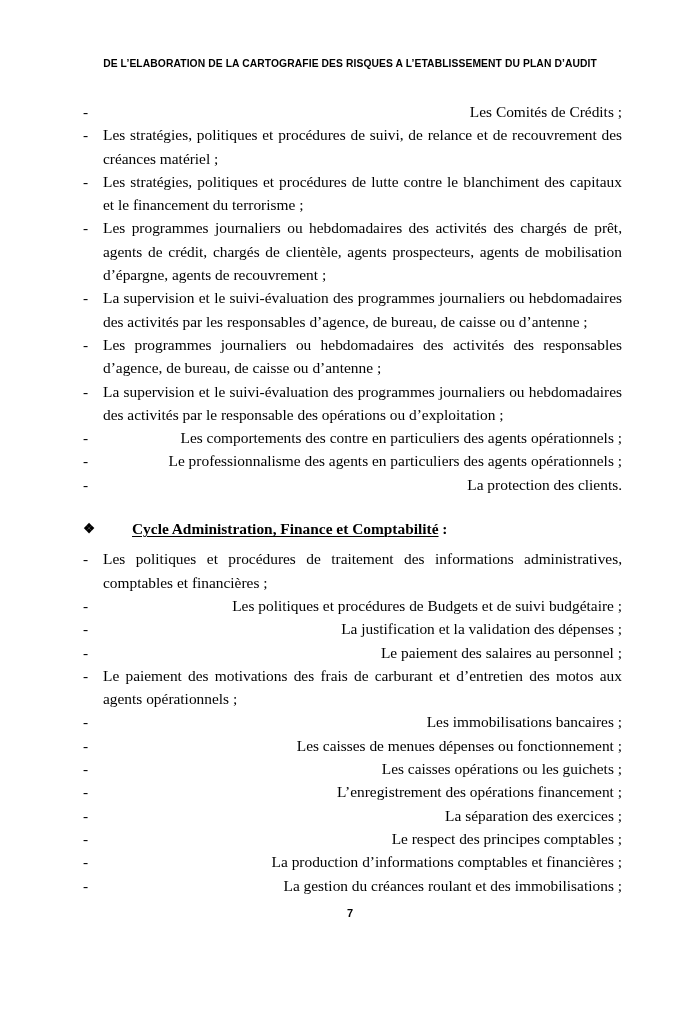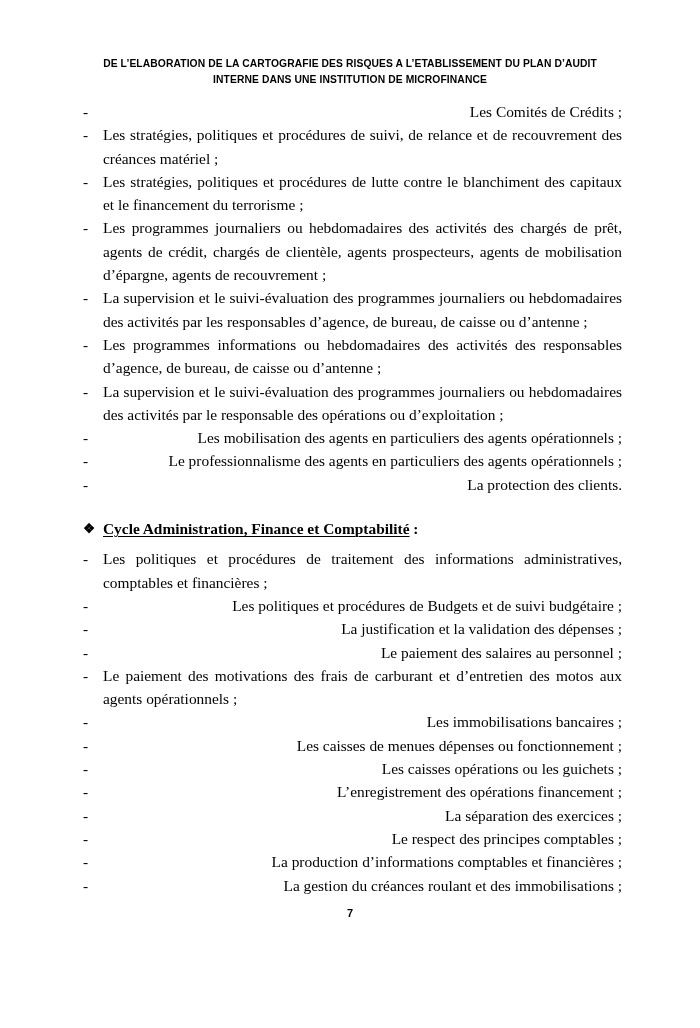--- a/index.html
+++ b/index.html
@@ -99,20 +99,21 @@
     left: 1px;
     top: 0;
     width: 16px;
     font-size: 13.5px;
     line-height: 23.3px;
   }
   .section-head .head-underline {
     text-decoration: underline;
     text-decoration-thickness: 1px;
     text-underline-offset: 2px;
+    margin-left: 29px;
   }
   .section-head .head-colon {
     text-decoration: none;
   }
 
   
   .gap {
     height: 21px;
   }
   .gap-small {
@@ -132,21 +133,20 @@
     line-height: 14px;
   }
 </style>
 </head>
 <body>
 
 <div class="page">
 
   <div class="doc-header">
     <span class="hl">DE L’ELABORATION DE LA CARTOGRAFIE DES RISQUES A L’ETABLISSEMENT DU PLAN D’AUDIT</span>
-    <span class="hl2">INTERNE DANS UNE INSTITUTION DE MICROFINANCE</span>
   </div>
 
   <div class="content">
 
     <div>
 
       <div class="item single">
         <span class="dash">-</span>
         <span class="txt">Les Comités de Crédits ;</span>
       </div>
@@ -166,31 +166,31 @@
         <span class="txt">Les programmes journaliers ou hebdomadaires des activités des chargés de prêt, agents de crédit, chargés de clientèle, agents prospecteurs, agents de mobilisation d’épargne, agents de recouvrement ;</span>
       </div>
 
       <div class="item">
         <span class="dash">-</span>
         <span class="txt">La supervision et le suivi-évaluation des programmes journaliers ou hebdomadaires des activités par les responsables d’agence, de bureau, de caisse ou d’antenne ;</span>
       </div>
 
       <div class="item">
         <span class="dash">-</span>
-        <span class="txt">Les programmes informations ou hebdomadaires des activités des responsables d’agence, de bureau, de caisse ou d’antenne ;</span>
+        <span class="txt">Les programmes journaliers ou hebdomadaires des activités des responsables d’agence, de bureau, de caisse ou d’antenne ;</span>
       </div>
 
       <div class="item">
         <span class="dash">-</span>
         <span class="txt">La supervision et le suivi-évaluation des programmes journaliers ou hebdomadaires des activités par le responsable des opérations ou d’exploitation ;</span>
       </div>
 
       <div class="item single">
         <span class="dash">-</span>
-        <span class="txt">Les mobilisation des agents en particuliers des agents opérationnels ;</span>
+        <span class="txt">Les comportements des contre en particuliers des agents opérationnels ;</span>
       </div>
 
       <div class="item single">
         <span class="dash">-</span>
         <span class="txt">Le professionnalisme des agents en particuliers des agents opérationnels ;</span>
       </div>
 
       <div class="item single">
         <span class="dash">-</span>
         <span class="txt">La protection des clients.</span>

